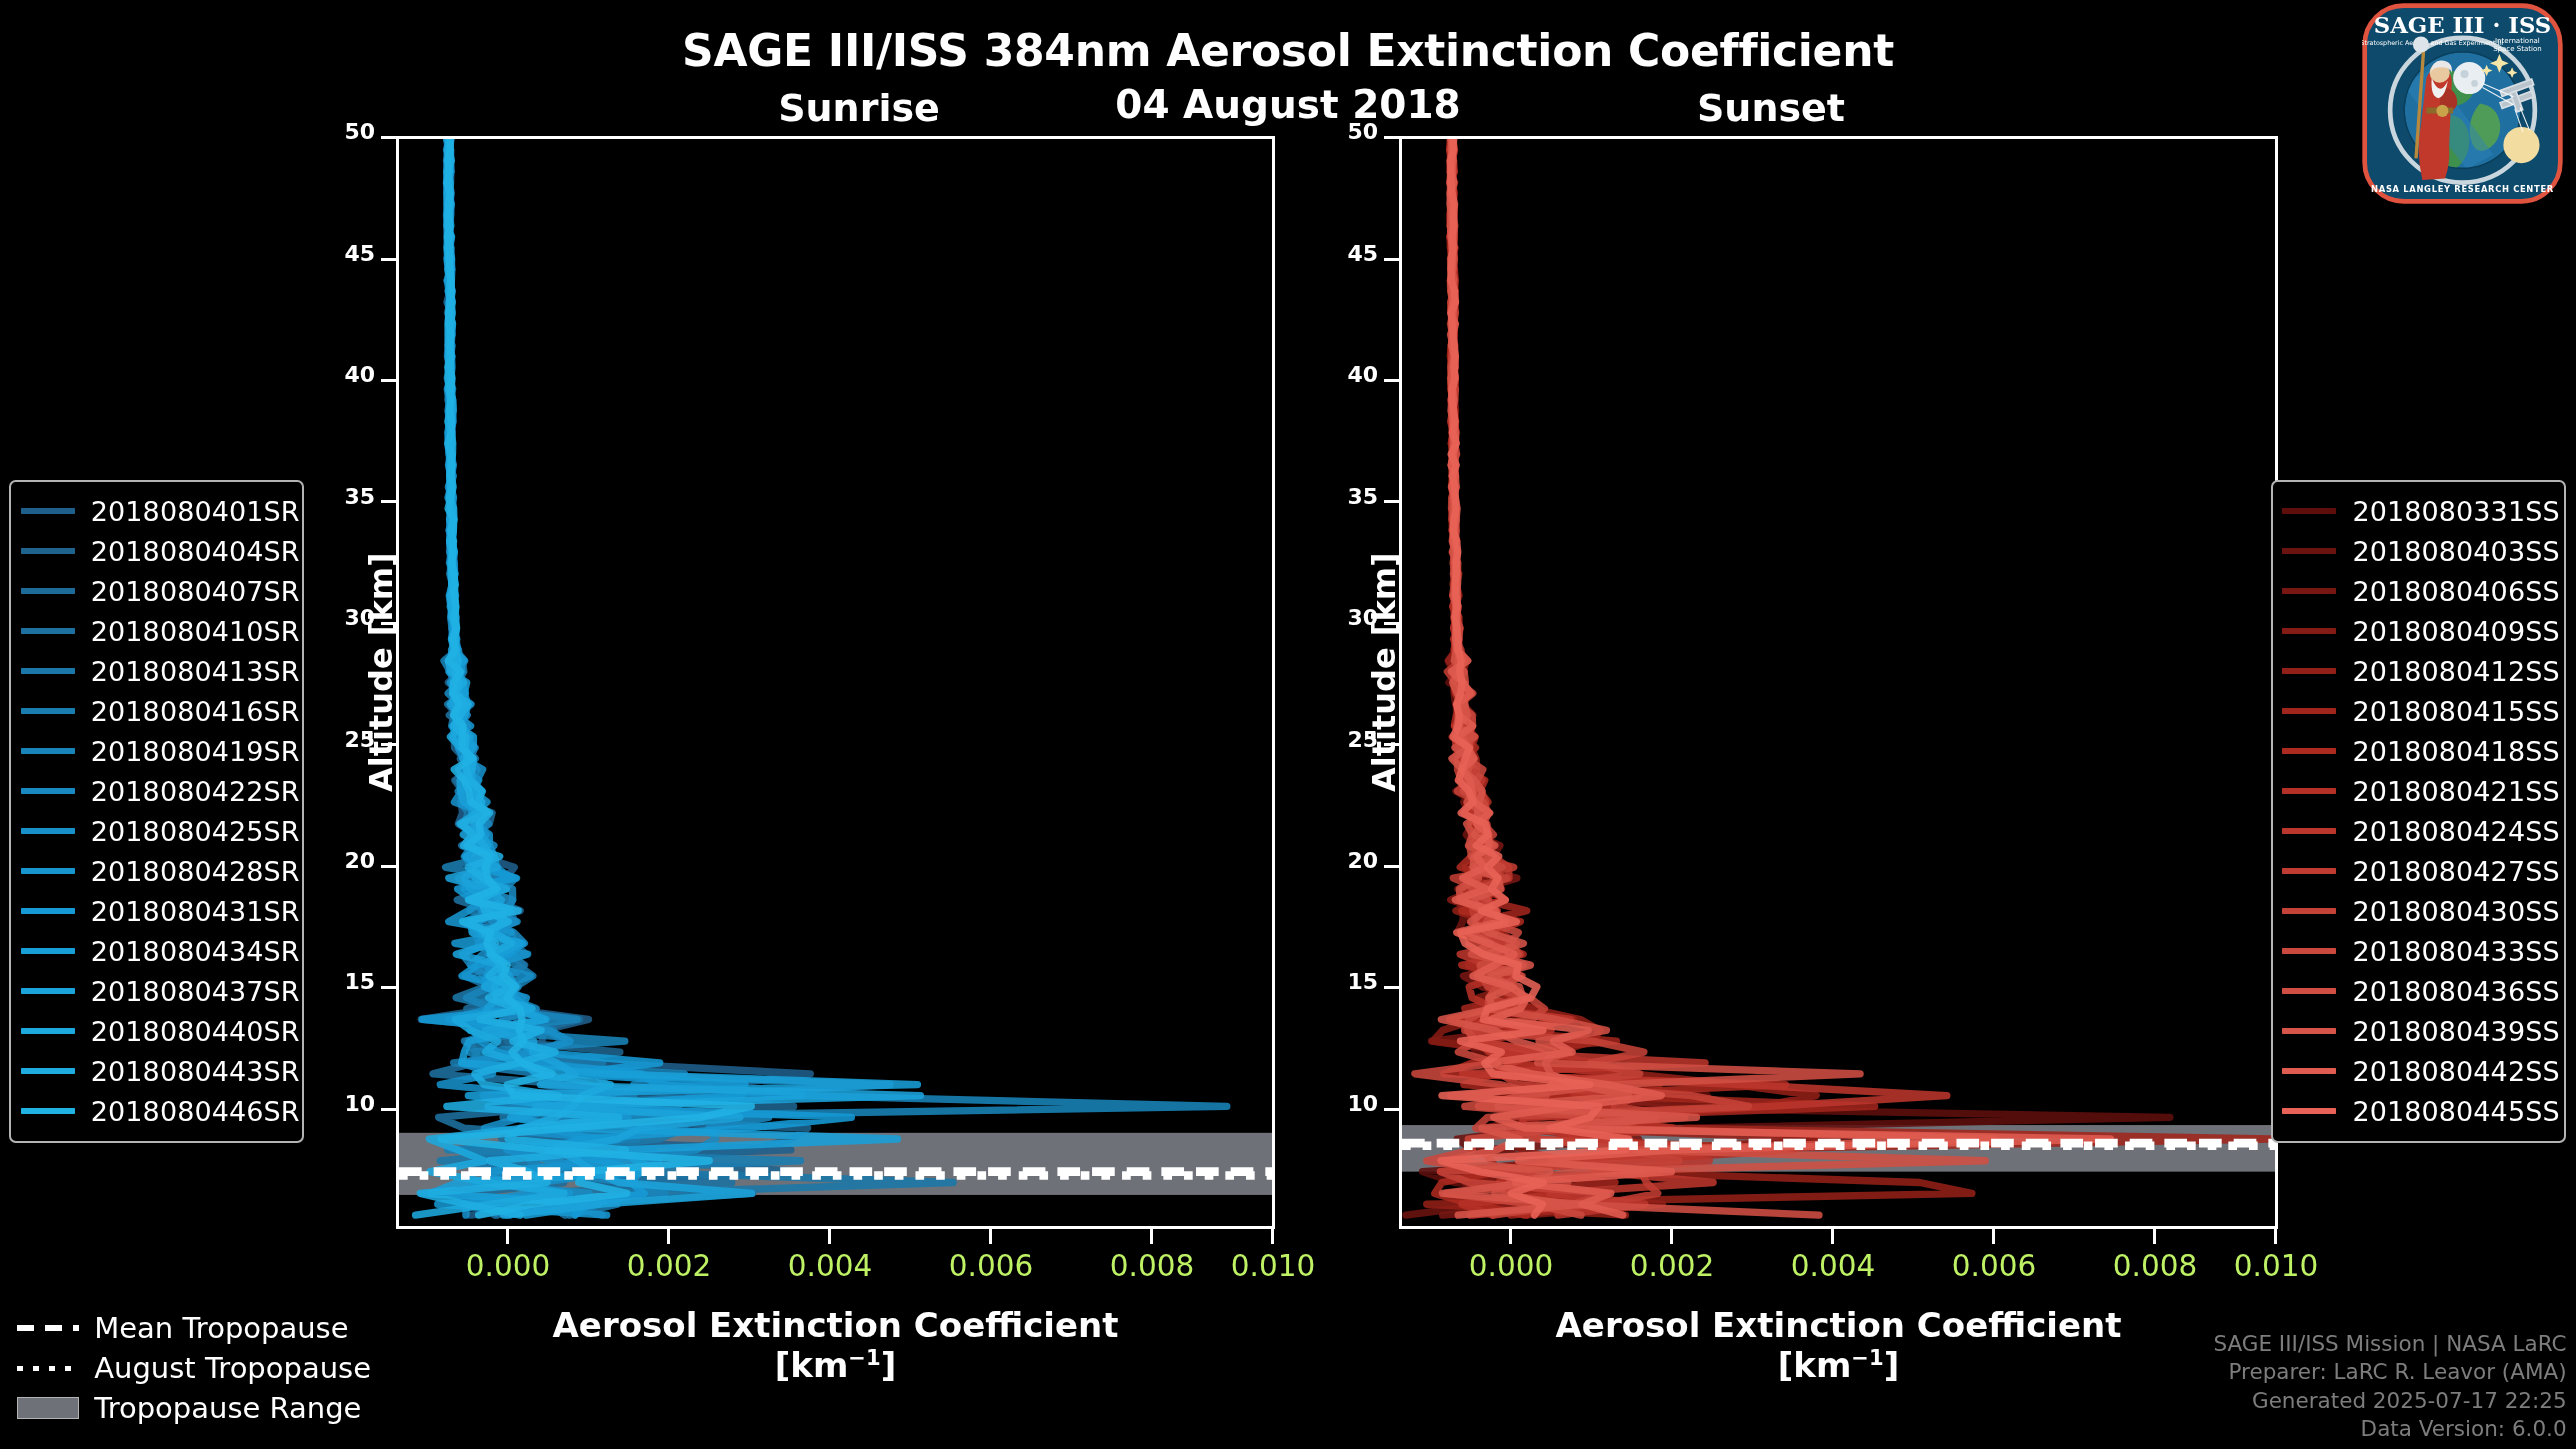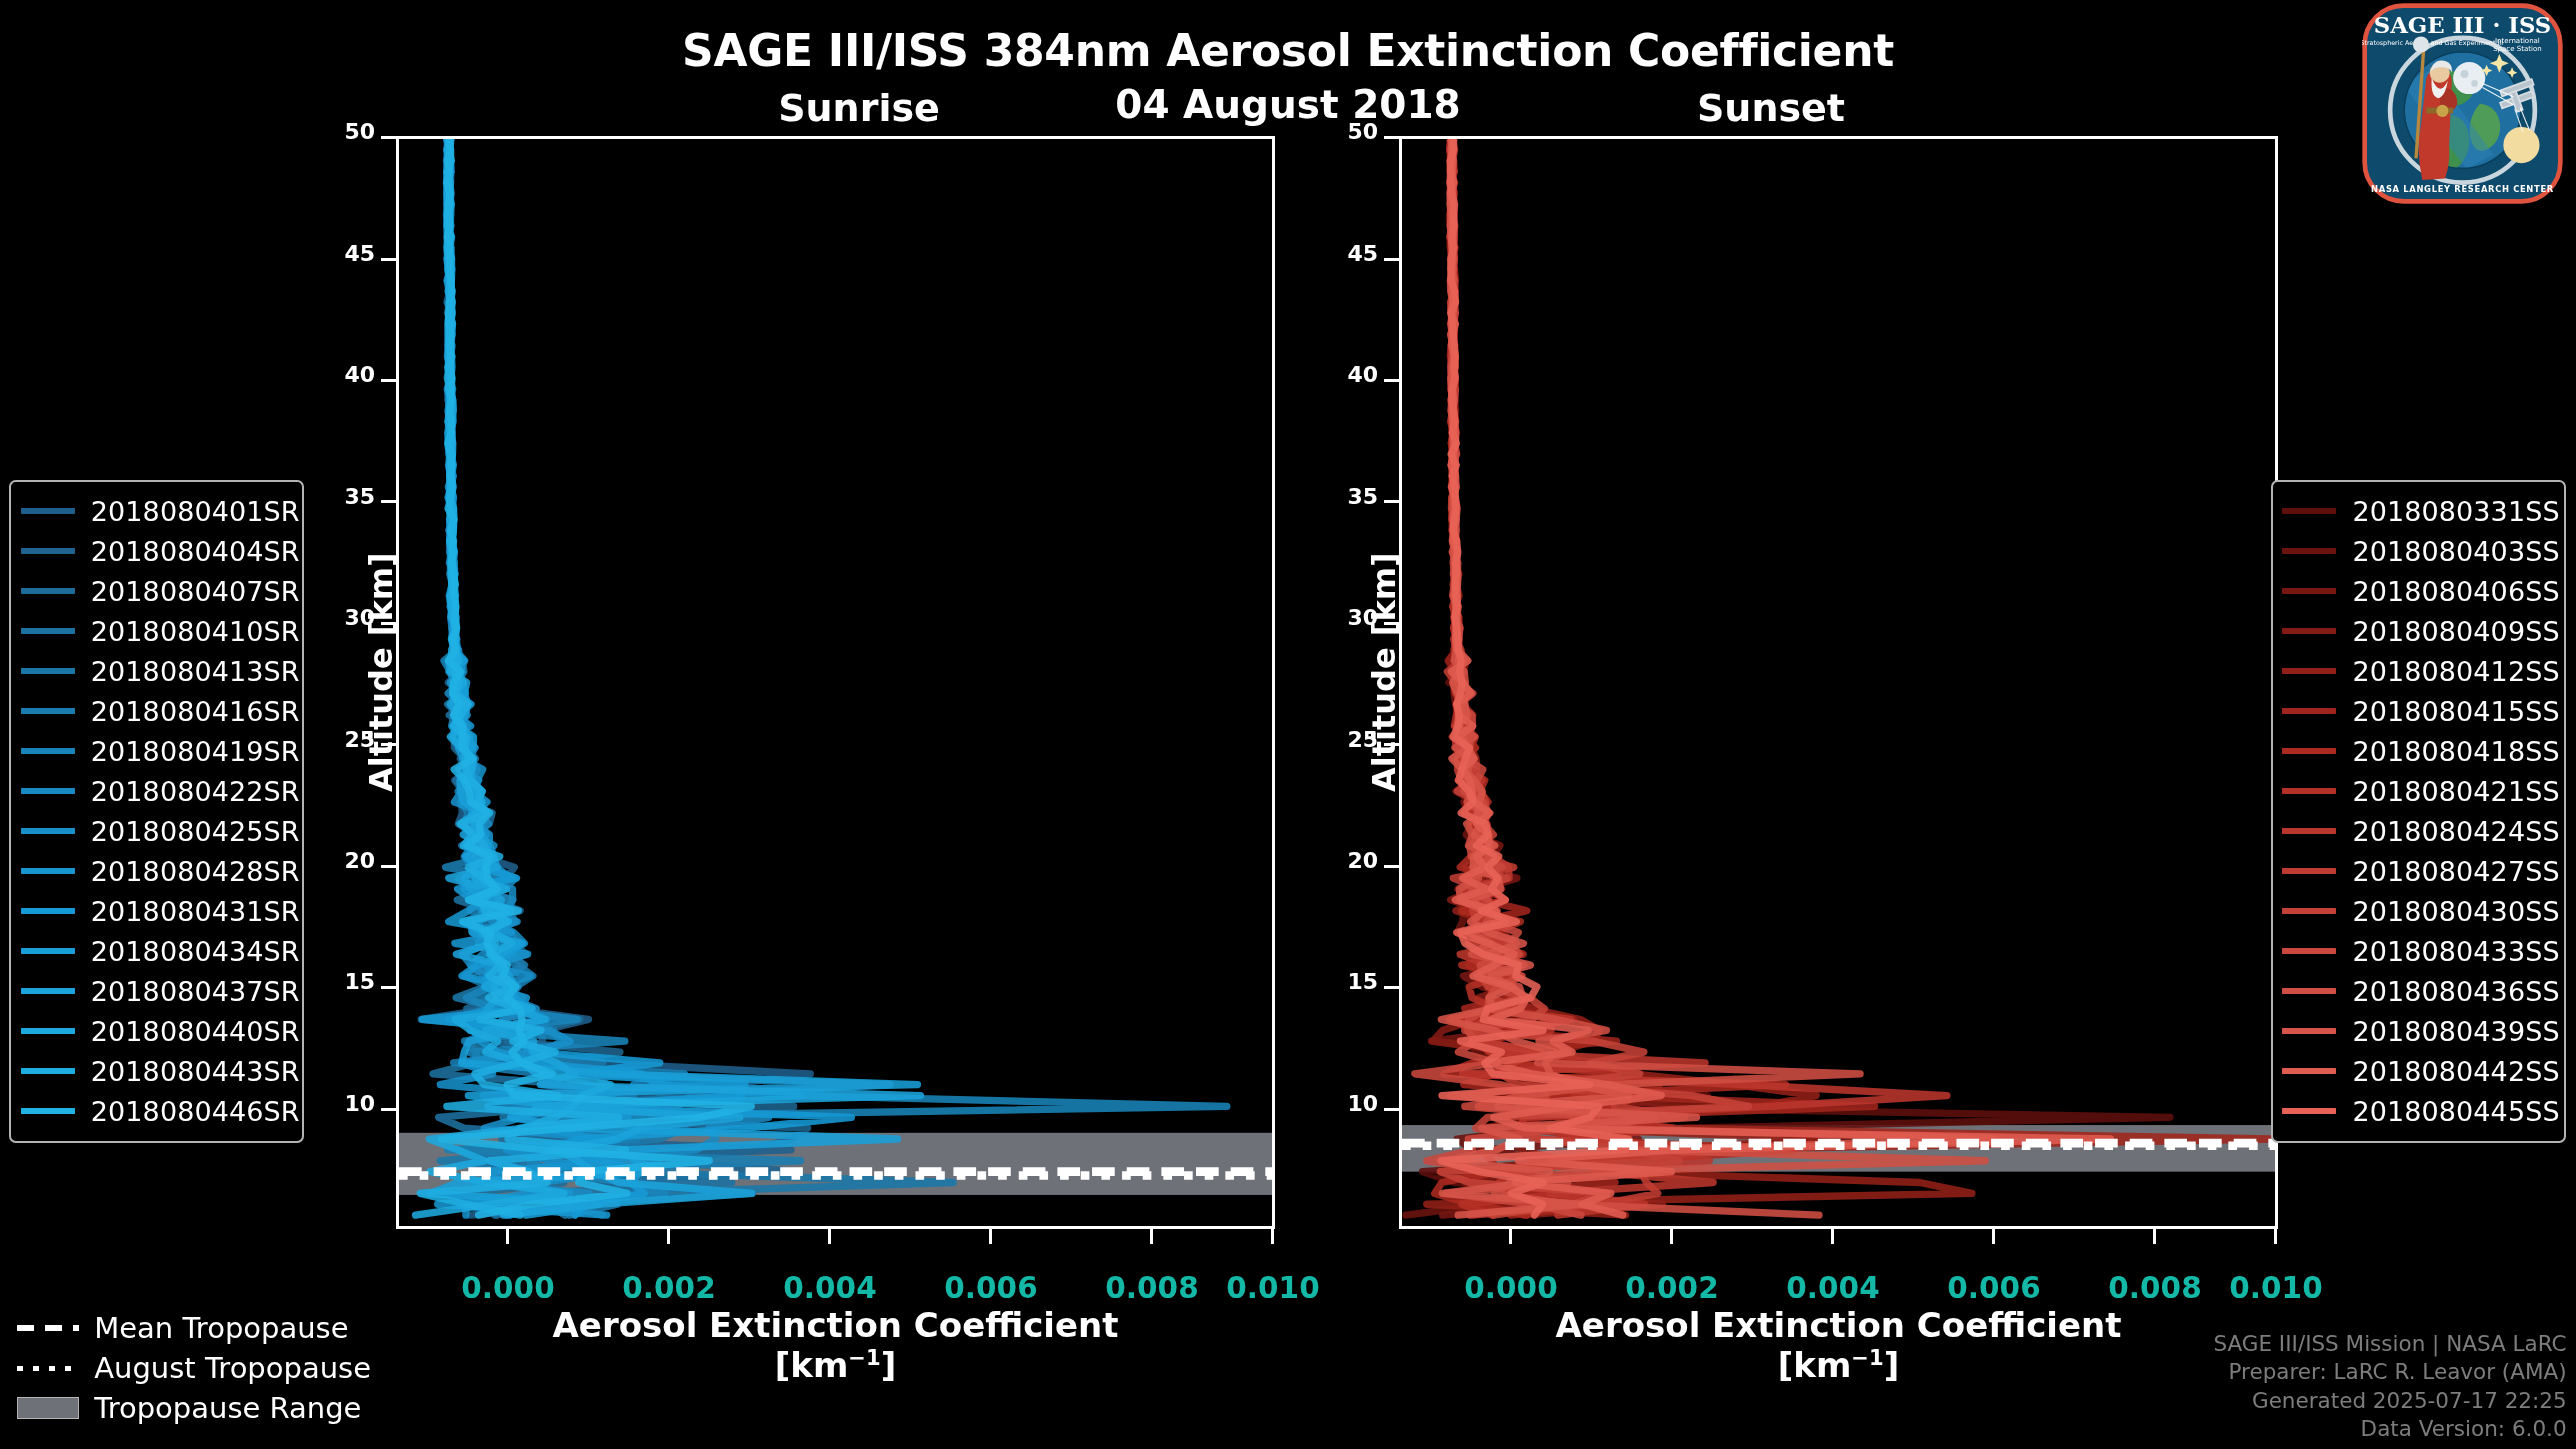--- a/index.html
+++ b/index.html
@@ -87,23 +87,22 @@
     text-align: right;
     font-size: 22px;
     font-weight: bold;
     color: #ffffff;
   }
   .xtick-label {
     position: absolute;
     width: 148px;
     text-align: center;
     font-size: 29.5px;
-    font-weight: bold;
-    color: #14b8a6;
-    margin-top: 22px;
+    font-weight: normal;
+    color: #bef264;
   }
   .ytick-mark {
     position: absolute;
     width: 14.8px;
     height: 2.7px;
     background: #ffffff;
   }
   .xtick-mark {
     position: absolute;
     width: 2.7px;

